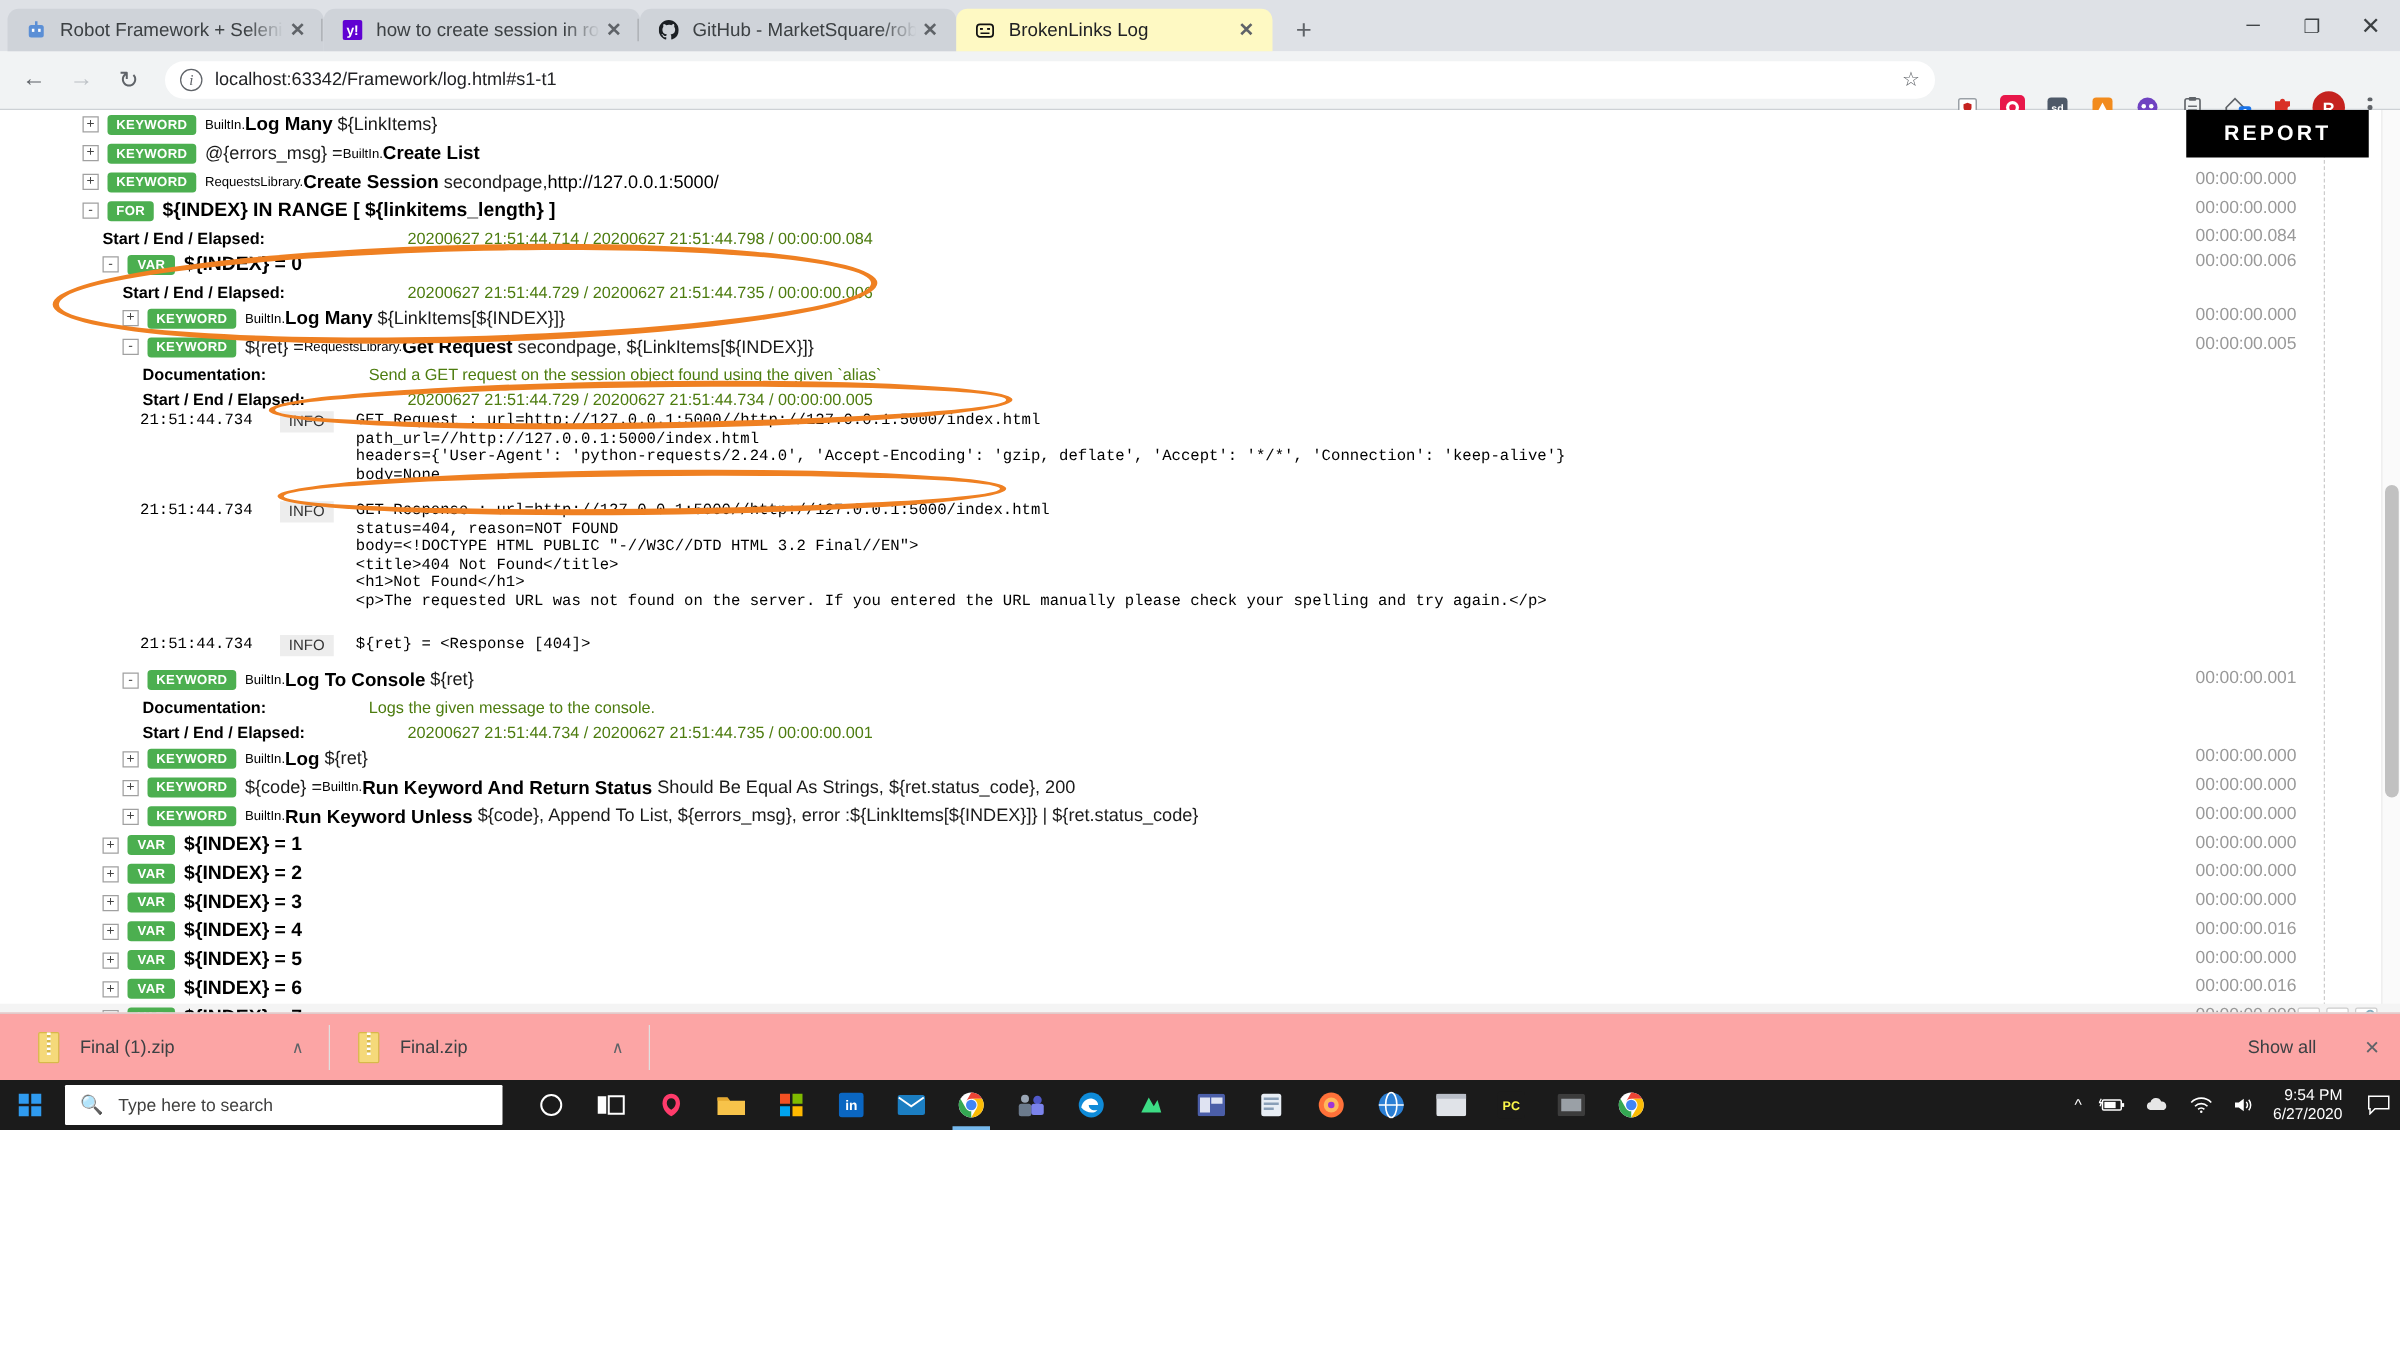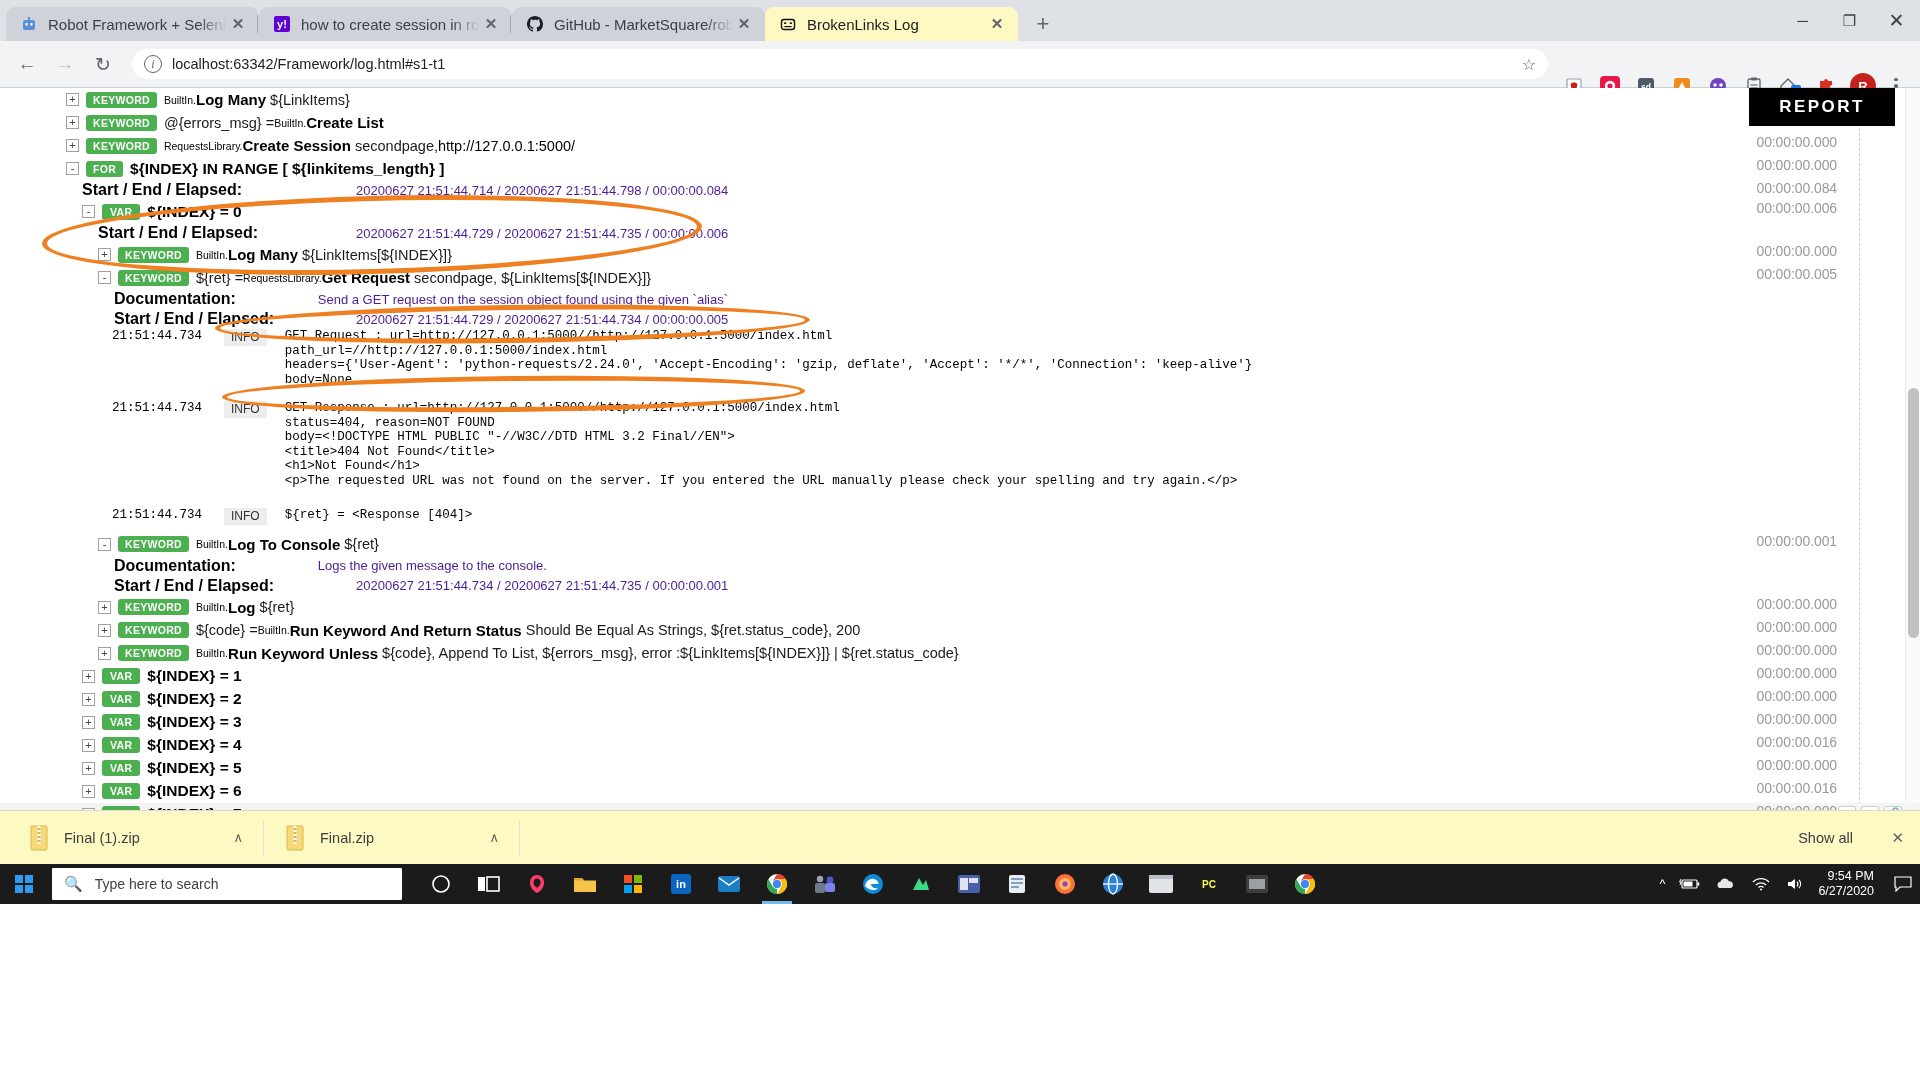--- a/index.html
+++ b/index.html
@@ -219,22 +219,22 @@
   .args { font-size: 14.5px; color: #1a1a1a; }
   .link { color: #000000; }
   .forname { font-weight: 700; font-size: 15.5px; }
 
   .meta {
     display: flex;
     height: 20px;
     font-size: 13px;
     align-items: center;
   }
-  .meta .mlabel { font-weight: 700; font-size: 16px; color: #000; }
-  .meta .mval { font-size: 13px; color: #4c1d95; }
+  .meta .mlabel { font-weight: 700; font-size: 13px; color: #000; }
+  .meta .mval { font-size: 13px; color: #4d7c0f; }
 
   .msg {
     display: flex;
     font-family: "Liberation Mono", monospace;
     font-size: 12.5px;
     color: #000;
     align-items: flex-start;
     line-height: 14.5px;
   }
   .msg .ts { flex: 0 0 auto; width: 112px; font-family:"Liberation Mono",monospace; }
@@ -274,21 +274,21 @@
     color:#666; font-size: 12px;
   }
   .row-controls span {
     width: 18px; height: 16px; border:1px solid #ccc; background:#fff;
     display:flex;align-items:center;justify-content:center; border-radius:2px;
   }
 
   
   .downloads {
     height: 54px;
-    background: #fef9c3;
+    background: #fca5a5;
     border-top: 1px solid #d8d8d8;
     display: flex;
     align-items: center;
     padding: 0 14px;
     position: relative;
   }
   .dl-item {
     display: flex; align-items: center;
     height: 36px;
     padding: 0 6px 0 14px;

